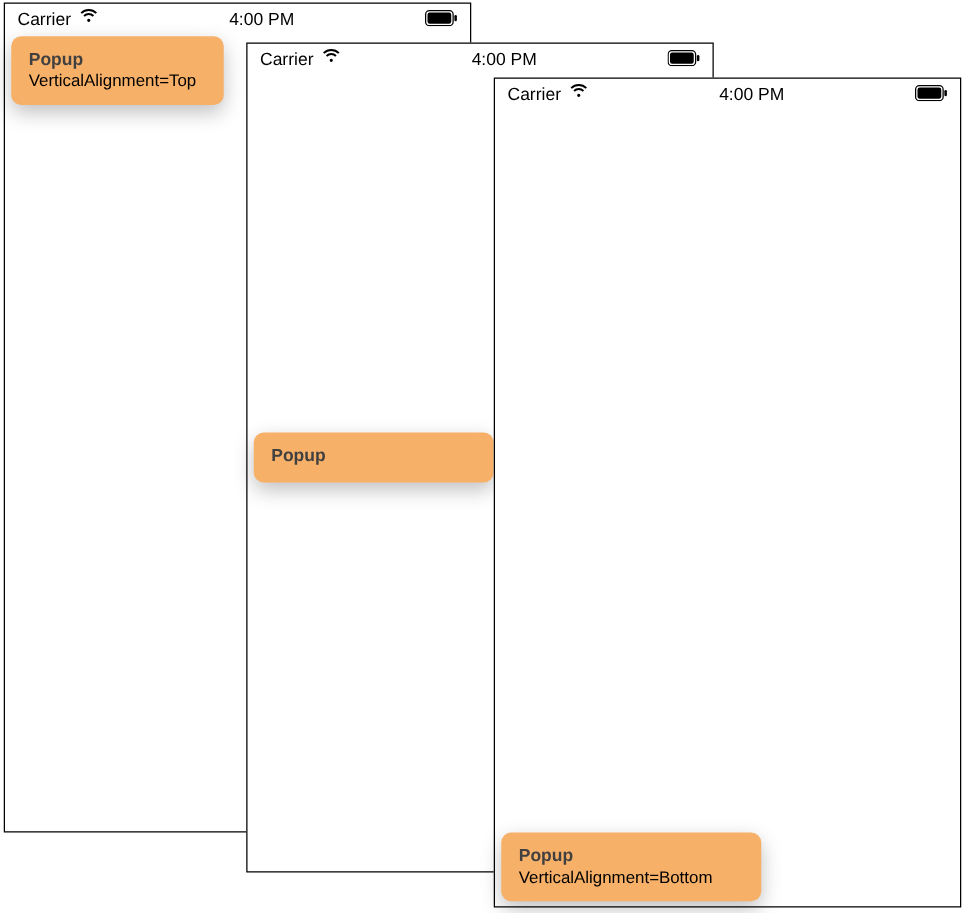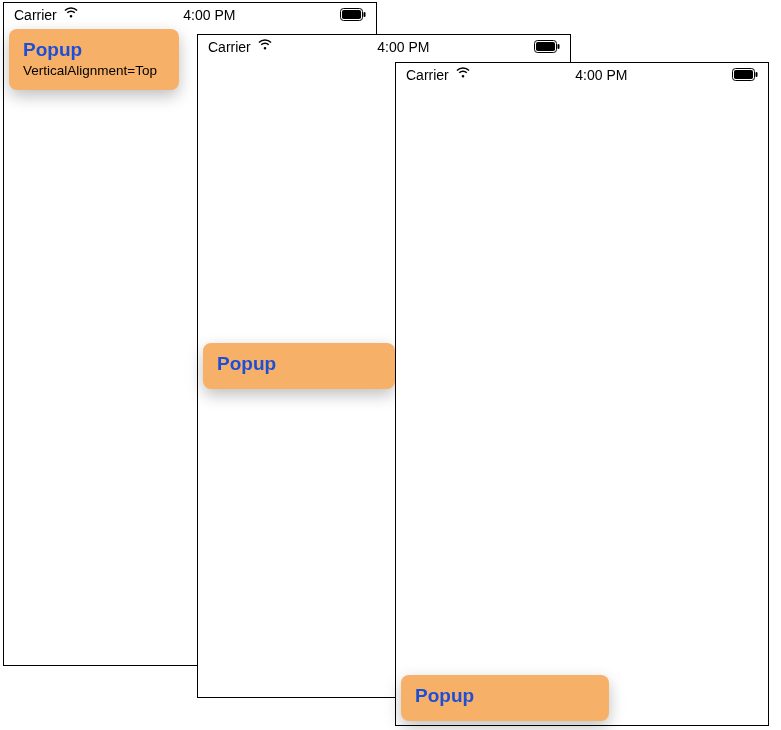--- a/index.html
+++ b/index.html
@@ -36,21 +36,21 @@
     .battery-icon { display: inline-flex; }
     
     .popup {
       position: absolute;
       background: #f7b068;
       border-radius: 8px;
       padding: 10px 14px 12px 14px;
       box-shadow: 0 6px 16px rgba(0,0,0,0.25);
       left: 5px;
     }
-    .popup-title { font-size: 19px; font-weight: 700; color: #1d4ed8; margin-bottom: 2px; }
+    .popup-title { font-size: 14px; font-weight: 700; color: #404040; margin-bottom: 2px; }
     .popup-desc { font-size: 13.5px; color: #000000; }
     
     .popup-top { top: 26px; width: 170px; }
     .popup-center { top: 50%; transform: translateY(-50%); width: 192px; }
     .popup-bottom { bottom: 4px; width: 208px; }
   </style>
 </head>
 <body>
 
 <div class="phone phone1">
@@ -116,14 +116,15 @@
     <span class="battery-icon">
       <svg width="26" height="13" viewBox="0 0 26 13">
           <rect x="0.5" y="0.5" width="22" height="12" rx="3" stroke="#000" fill="none"></rect>
           <rect x="2" y="2" width="19" height="9" rx="1.8" fill="#000"></rect>
           <rect x="23.5" y="4" width="2" height="5" rx="1" fill="#000"></rect>
         </svg>
     </span>
   </div>
   <div class="popup popup-bottom">
     <div class="popup-title">Popup</div>
+    <div class="popup-desc">VerticalAlignment=Bottom</div>
   </div>
 </div>
 
 </body></html>

